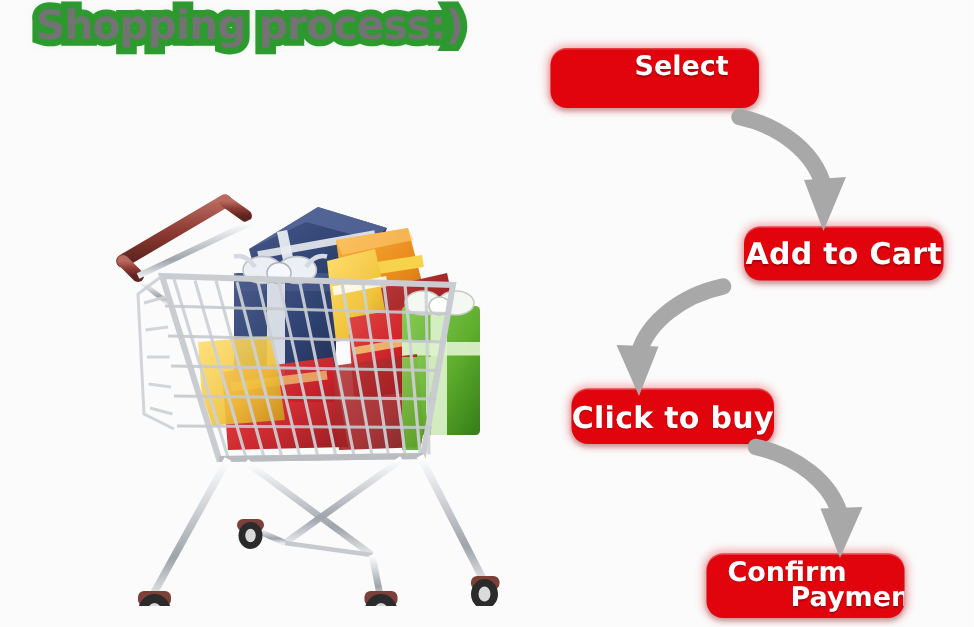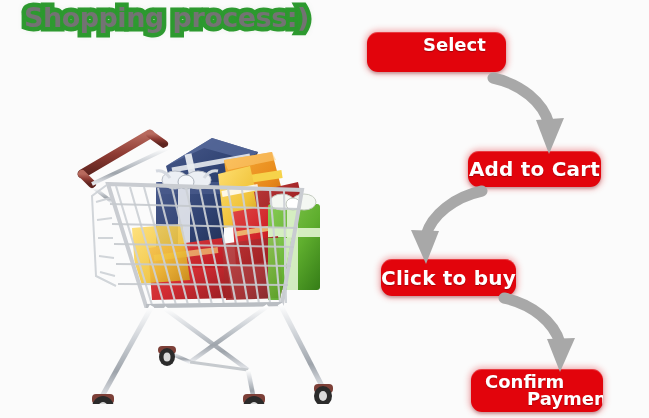--- a/index.html
+++ b/index.html
@@ -71,21 +71,21 @@
   
   .flow-box.single {
     display: flex;
     align-items: center;
     justify-content: center;
     font-size: 20px;
     letter-spacing: 0.2px;
   }
 
   #box-select   { left: 367px; top: 32px;  width: 139px; height: 40px; }
-  #box-addcart  { left: 468px; top: 151px; width: 133px; height: 36px; }
+  #box-addcart  { left: 496px; top: 151px; width: 133px; height: 36px; }
   #box-clickbuy { left: 381px; top: 259px; width: 135px; height: 37px; }
   #box-confirm  { left: 471px; top: 369px; width: 132px; height: 43px; }
 
   
   .arrow { position: absolute; }
   #arrow-1 { left: 487px; top: 70px;  width: 82px; height: 86px; }
   #arrow-2 { left: 402px; top: 185px; width: 86px; height: 80px; }
   #arrow-3 { left: 498px; top: 292px; width: 84px; height: 82px; }
 
   

